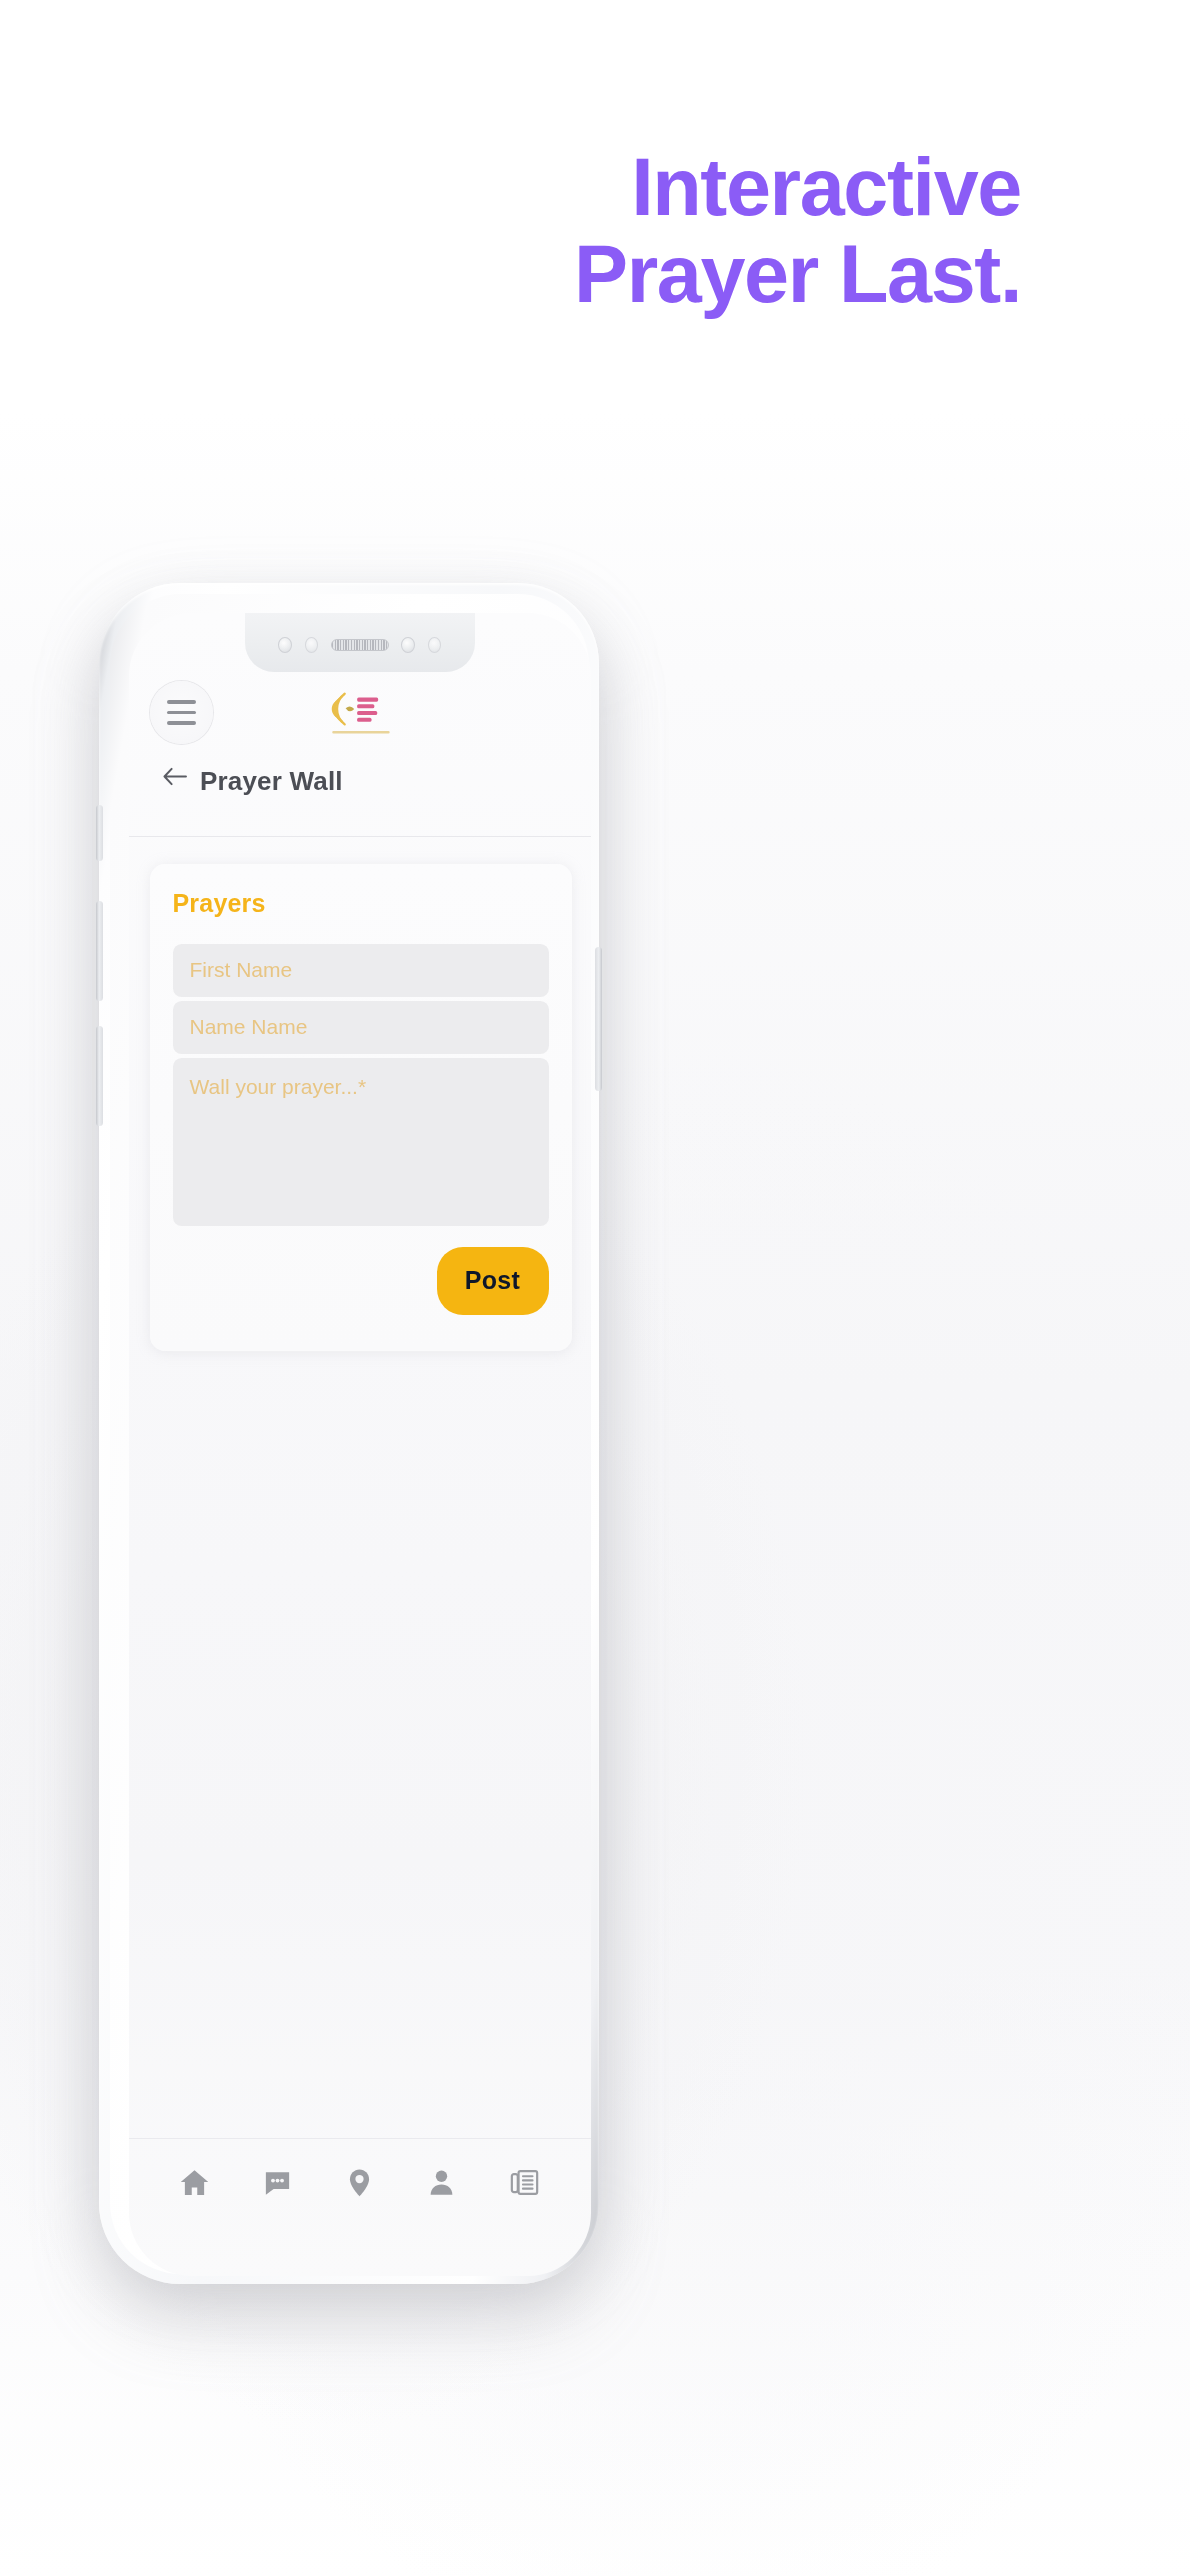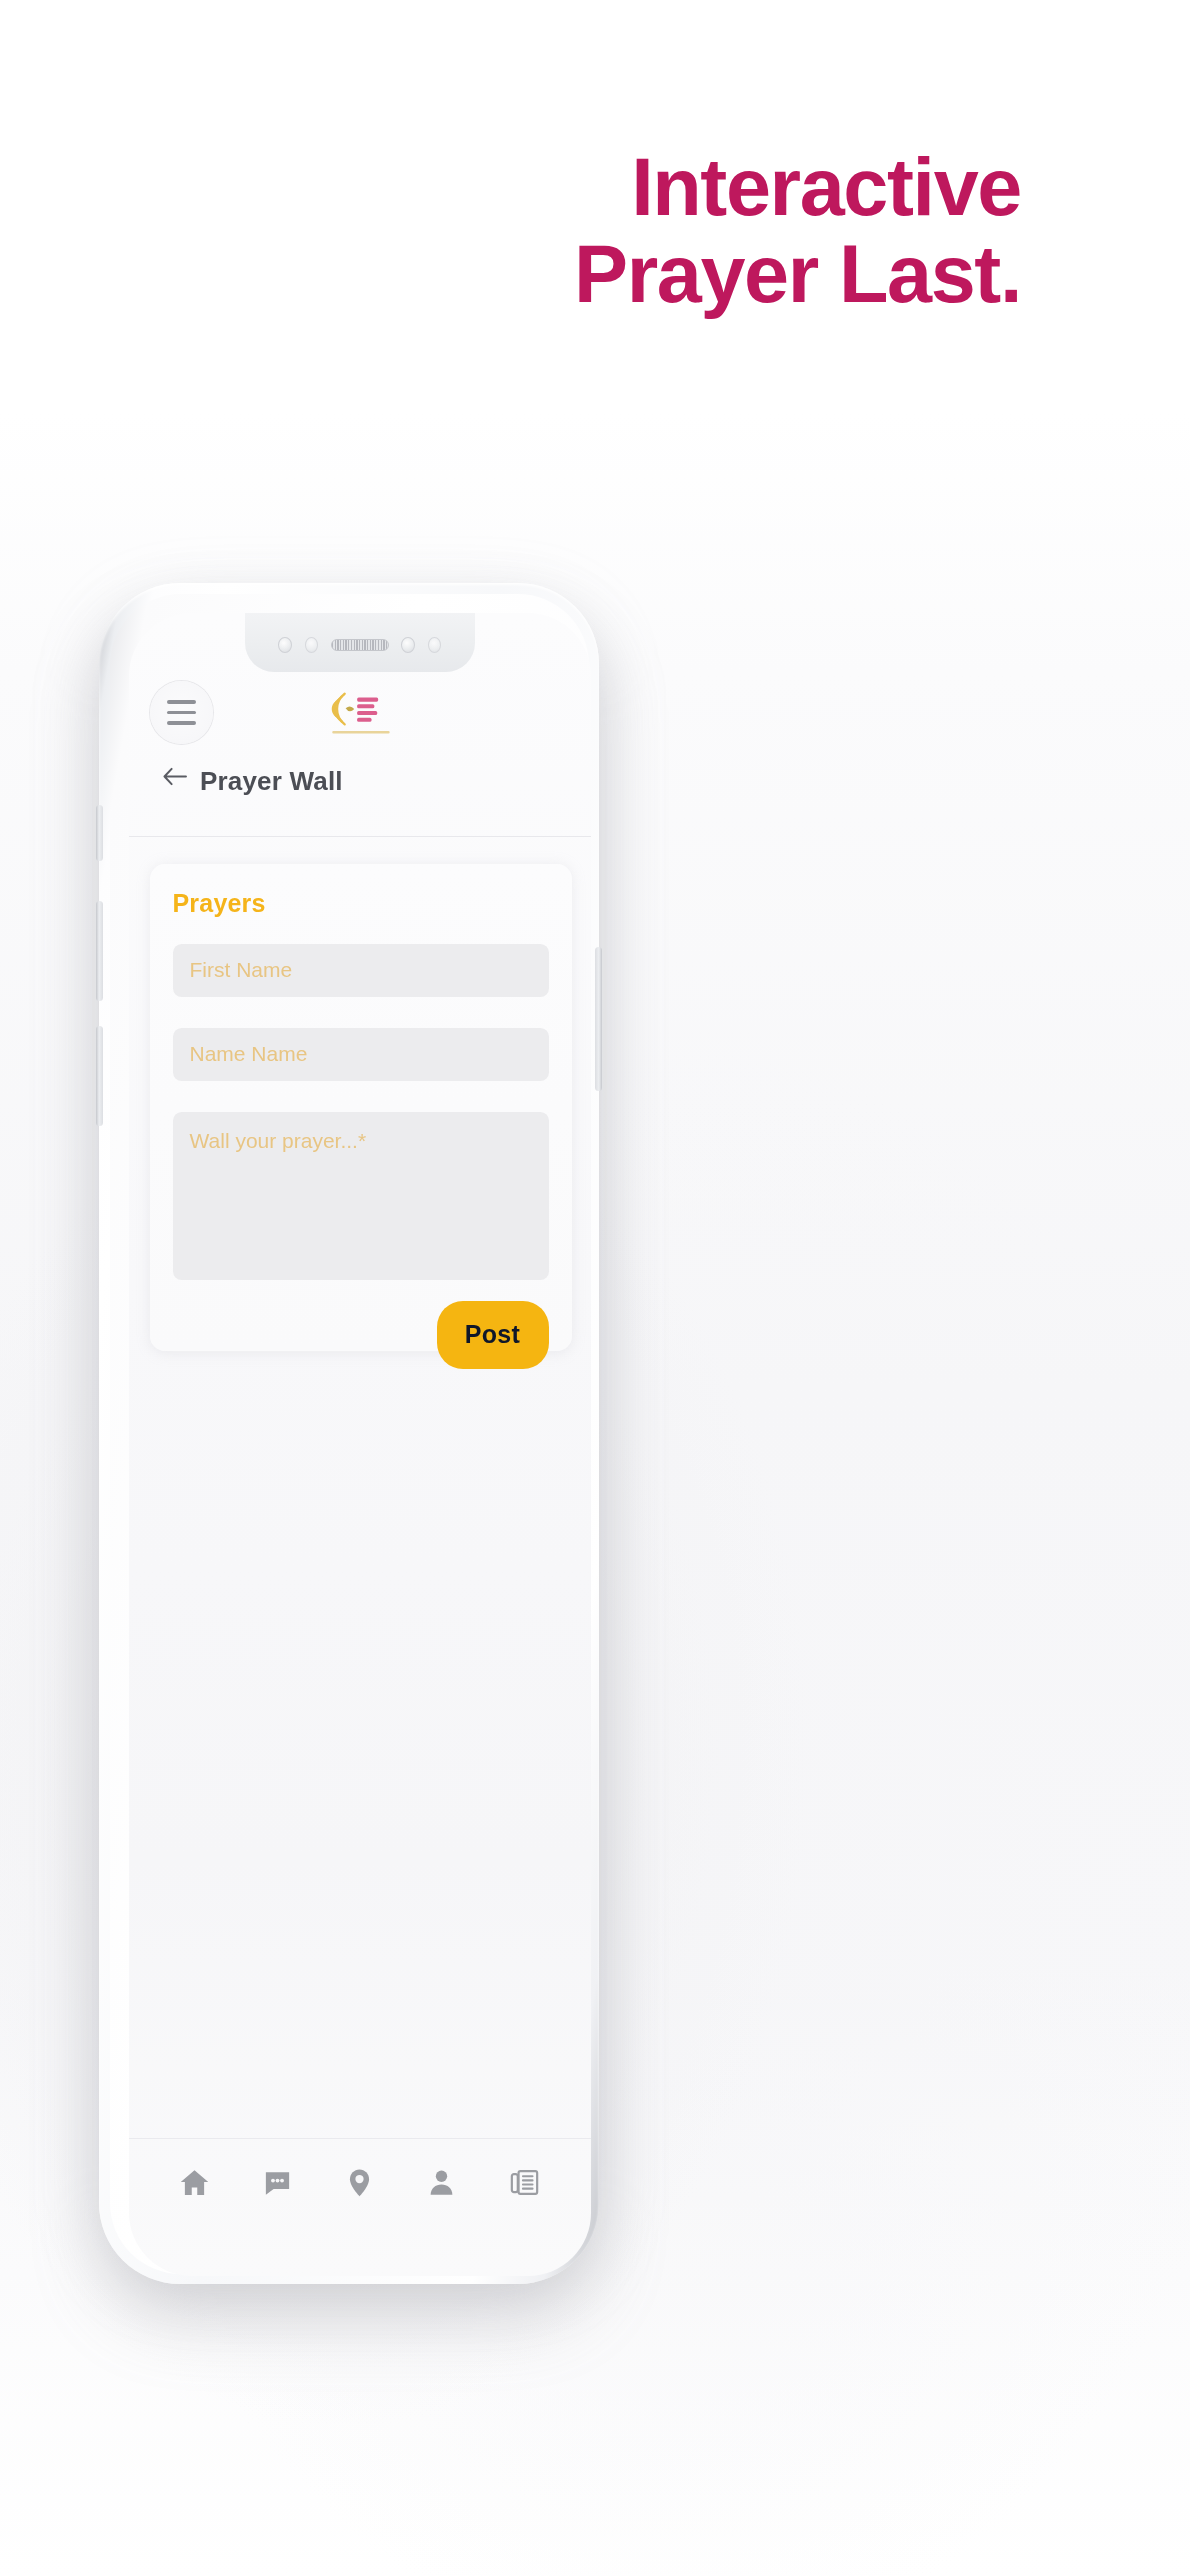--- a/index.html
+++ b/index.html
@@ -26,21 +26,21 @@
       radial-gradient(ellipse 863px 1150px at 671px 1438px, rgba(246,246,248,0.9) 0%, rgba(255,255,255,0) 70%),
       linear-gradient(180deg, #ffffff 0%, #fbfbfc 12%, #f6f6f8 45%, #f7f7f9 72%, #ffffff 100%);
   }
 
   
   .headline {
     position: absolute;
     left: 0; top: 144px;
     width: 1021px;
     text-align: right;
-    color: #be185d;
+    color: #8b5cf6;
     font-size: 81px;
     font-weight: bold;
     line-height: 1.07;
     letter-spacing: -1.4px;
   }
   .headline .l2 { display: block; }
 
   
   .device-wrap {
     position: absolute;
@@ -239,21 +239,21 @@
     margin-bottom: 26px;
   }
   .field {
     width: 376px;
     height: 53px;
     border-radius: 8.6px;
     background: #ececee;
     display: flex;
     align-items: center;
     padding: 0 17px;
-    margin-bottom: 31px;
+    margin-bottom: 4px;
   }
   .field-placeholder {
     font-size: 21px;
     color: #e8c583;
   }
   .textarea-field {
     width: 376px;
     height: 168px;
     border-radius: 8.6px;
     background: #ececee;

